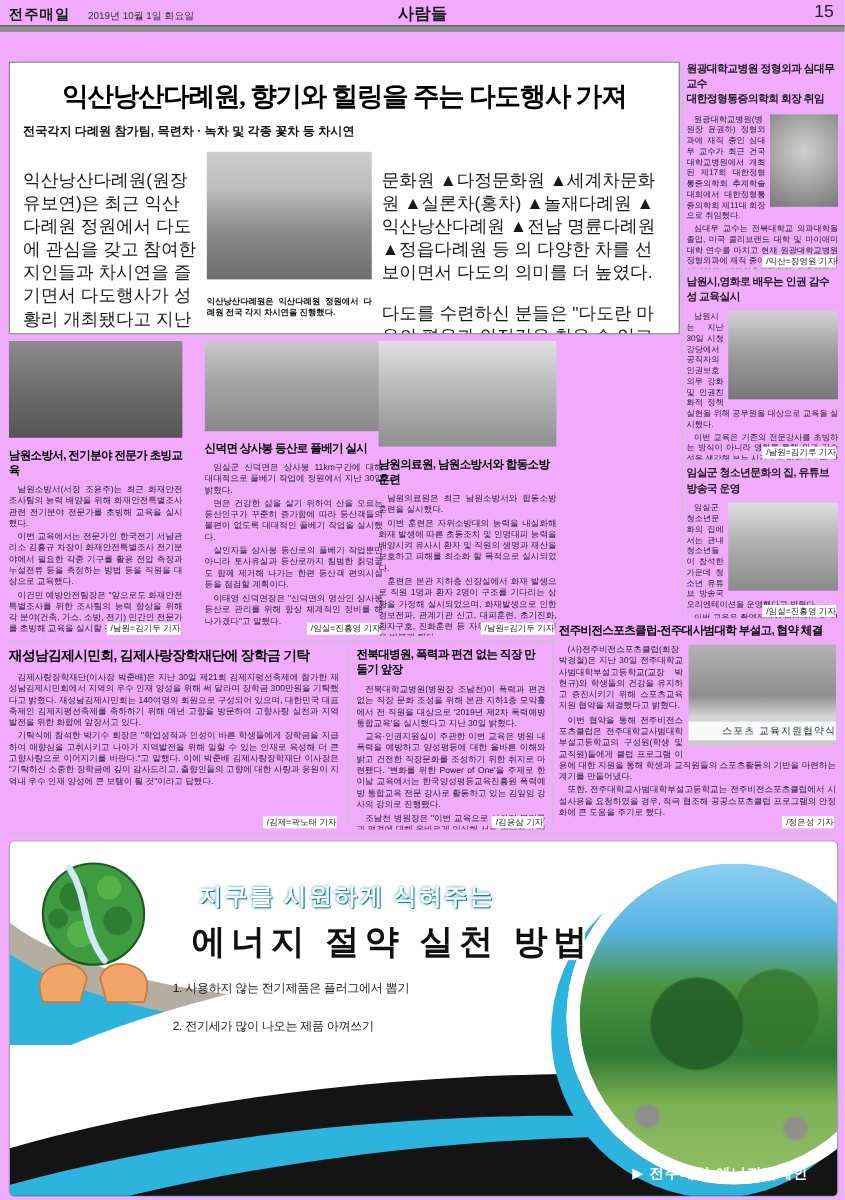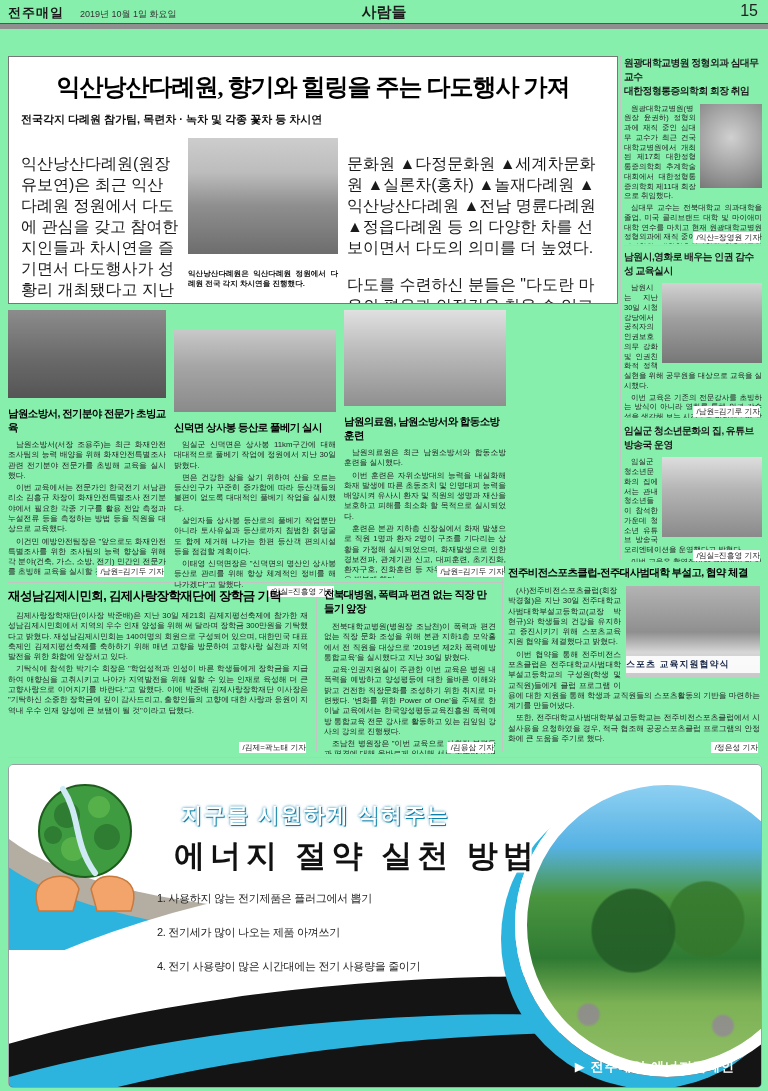--- a/index.html
+++ b/index.html
@@ -1,16 +1,16 @@
 <!DOCTYPE html>
 <html><head>
 <meta charset="utf-8">
 <style>
   html,body{margin:0;padding:0;background:#e8e8e8;}
-  .page{position:relative;width:768px;height:1091px;background:#86efac;overflow:hidden;
+  .page{position:relative;width:768px;height:1091px;background:#f0abfc;overflow:hidden;
         font-family:"Liberation Sans","DejaVu Sans",sans-serif;color:#1a1a1a;}
   
   .hdr-masthead{position:absolute;left:8px;top:4px;font-size:13px;font-weight:bold;letter-spacing:1px;}
   .hdr-date{position:absolute;left:80px;top:8px;font-size:9px;color:#333;}
   .hdr-section{position:absolute;left:0;right:0;top:3px;text-align:center;font-size:15px;font-weight:bold;}
   .hdr-page{position:absolute;right:10px;top:2px;font-size:16px;color:#222;}
   .hdr-rule{position:absolute;left:0;right:0;top:23px;height:5px;background:#8f8f8f;border-top:1px solid #555;}
   
   article,section.main-box,aside div.sart{box-sizing:border-box;}
   .art{position:absolute;overflow:hidden;}
@@ -25,21 +25,21 @@
                font-size:24px;font-weight:bold;letter-spacing:-1px;color:#000;}
   .main-sub{font-size:11px;font-weight:bold;margin-top:9px;color:#111;}
   .mrow{display:flex;gap:9px;margin-top:11px;}
   .mcol1{width:158px;}
   .mfig{width:150px;flex:none;}
   .mcol2{flex:1;}
   .ph-tea{width:150px;height:116px;background:linear-gradient(180deg,#cdcdcd 0%,#bcbcbc 30%,#8f8f8f 58%,#6d6d6d 100%);}
   .mcaption{font-size:7.6px;line-height:1.3;margin-top:15px;font-weight:bold;color:#111;text-align:justify;}
   
   #mid1{left:8px;top:310px;width:158px;height:268px;}
-  #mid2{left:174px;top:310px;width:162px;height:268px;margin-top:20px;}
+  #mid2{left:186px;top:310px;width:162px;height:268px;}
   #mid3{left:344px;top:310px;width:162px;height:268px;}
   .art h3.mid-h{font-size:10.5px;margin:9px 0 5px;letter-spacing:-0.6px;}
   .ph-fire{width:100%;height:88px;background:linear-gradient(180deg,#8c8c8c,#6a6a6a 55%,#555);}
   .ph-trail{width:100%;height:82px;background:linear-gradient(180deg,#c8c8c8,#a5a5a5 45%,#8a8a8a);}
   .ph-amb{width:100%;height:96px;background:linear-gradient(180deg,#e0e0e0,#bdbdbd 40%,#8f8f8f);}
   
   .sart{position:absolute;left:624px;width:138px;overflow:hidden;}
   #s1{top:56px;height:188px;}
   #s2{top:250px;height:168px;}
   #s3{top:424px;height:138px;}
@@ -51,21 +51,21 @@
   .ph-class2{width:100px;height:80px;background:linear-gradient(180deg,#dedede,#b5b5b5 40%,#8a8a8a);}
   
   #bot1{left:8px;top:588px;width:300px;height:166px;}
   #bot1 h3{font-size:12.5px;margin:0 0 6px;letter-spacing:-0.6px;}
   #bot2{left:324px;top:588px;width:172px;height:166px;}
   #bot2 h3{font-size:10.5px;margin:0 0 6px;letter-spacing:-0.6px;}
   #bot3{left:508px;top:566px;width:252px;height:188px;}
   #bot3 h3{font-size:10.5px;margin:0 0 6px;letter-spacing:-0.6px;}
   .ph-mou{float:right;width:134px;height:92px;margin:0 0 3px 5px;
           background:linear-gradient(180deg,#b3b3b3,#8f8f8f 50%,#d6d6d6 72%,#c8c8c8);}
-  .mou-label{position:absolute;left:0;right:0;bottom:5px;text-align:left;font-size:9px;font-weight:bold;
+  .mou-label{position:absolute;left:0;right:0;bottom:5px;text-align:right;font-size:9px;font-weight:normal;
              color:#1b2a4a;background:rgba(255,255,255,0.88);padding:2px 0;letter-spacing:1px;}
   
   .vd{position:absolute;width:1px;background:#c4c4c4;}
   .hd{position:absolute;height:1px;background:#c4c4c4;}
   
   .banner{position:absolute;left:8px;top:764px;width:752px;height:322px;background:#fff;
           border:1px solid #9aa0a6;border-radius:5px;overflow:hidden;}
   .banner *{position:absolute;}
   .cyan-top{top:0;left:0;width:100%;height:185px;background:#2cb4df;}
   .gray-swoosh{top:-292px;right:-510px;width:1320px;height:446px;background:#b4ada2;border-radius:50%;transform:rotate(-9deg);}
@@ -227,18 +227,17 @@
       <circle cx="30" cy="58" r="9" fill="#2e7d32"></circle>
       <path d="M40 12 C58 40 50 66 72 96" fill="none" stroke="#cfeaf4" stroke-width="6" stroke-linecap="round"></path>
       <path d="M16 134 Q6 106 30 100 Q50 96 56 112 L50 134 Z" fill="#f2a46b" stroke="#c87a3e" stroke-width="1.5"></path>
       <path d="M108 134 Q118 106 94 100 Q74 96 68 112 L74 134 Z" fill="#f2a46b" stroke="#c87a3e" stroke-width="1.5"></path>
     </svg>
     <div class="tagline">지구를 시원하게 식혀주는</div>
     <div class="btitle">에너지 절약 실천 방법</div>
     <div class="blist">
       <span class="bitem">1.  사용하지 않는 전기제품은 플러그에서 뽑기</span>
       <span class="bitem">2.  전기세가 많이 나오는 제품 아껴쓰기</span>
-      <span class="bitem">4.  전기 사용량이 많은 시간대에는 전기 사용량을 줄이기</span>
     </div>
     <div class="campaign">▶  전주매일 에너지캠페인</div>
   </section>
 
 </div>
 
 </body></html>

